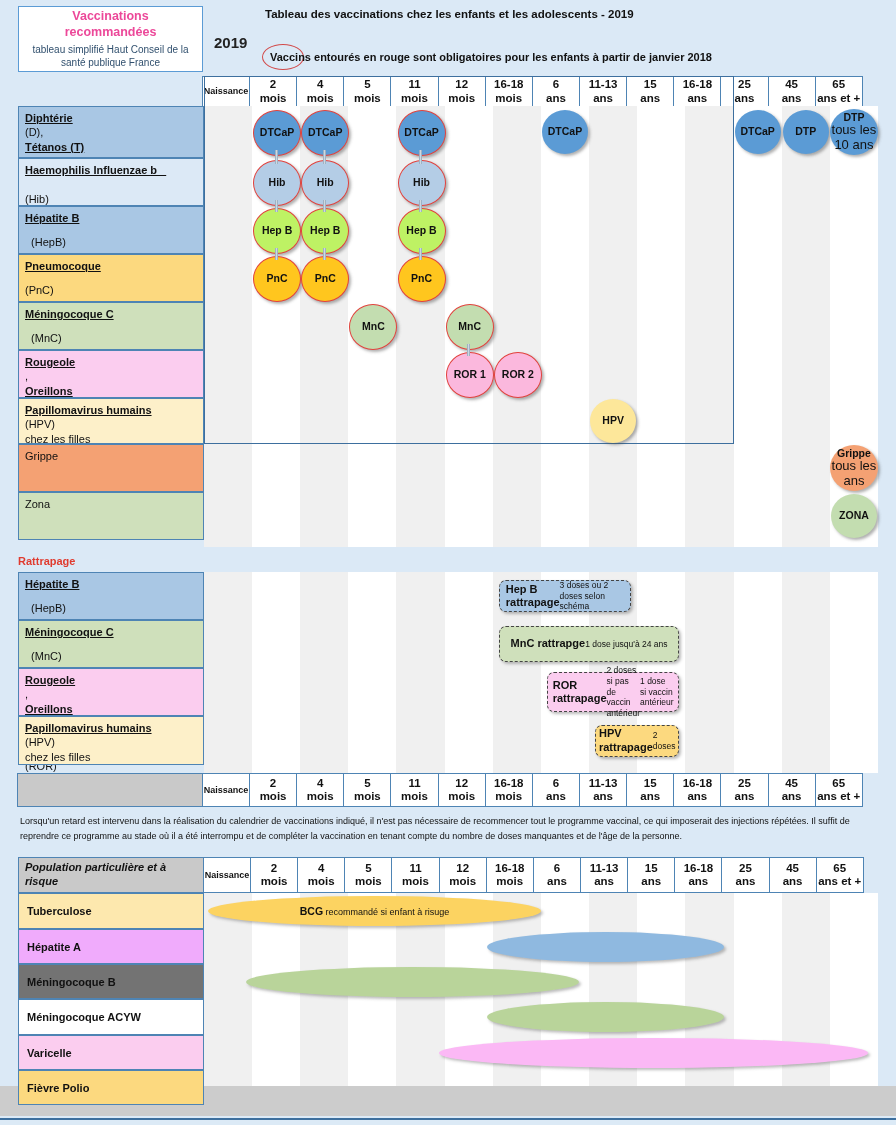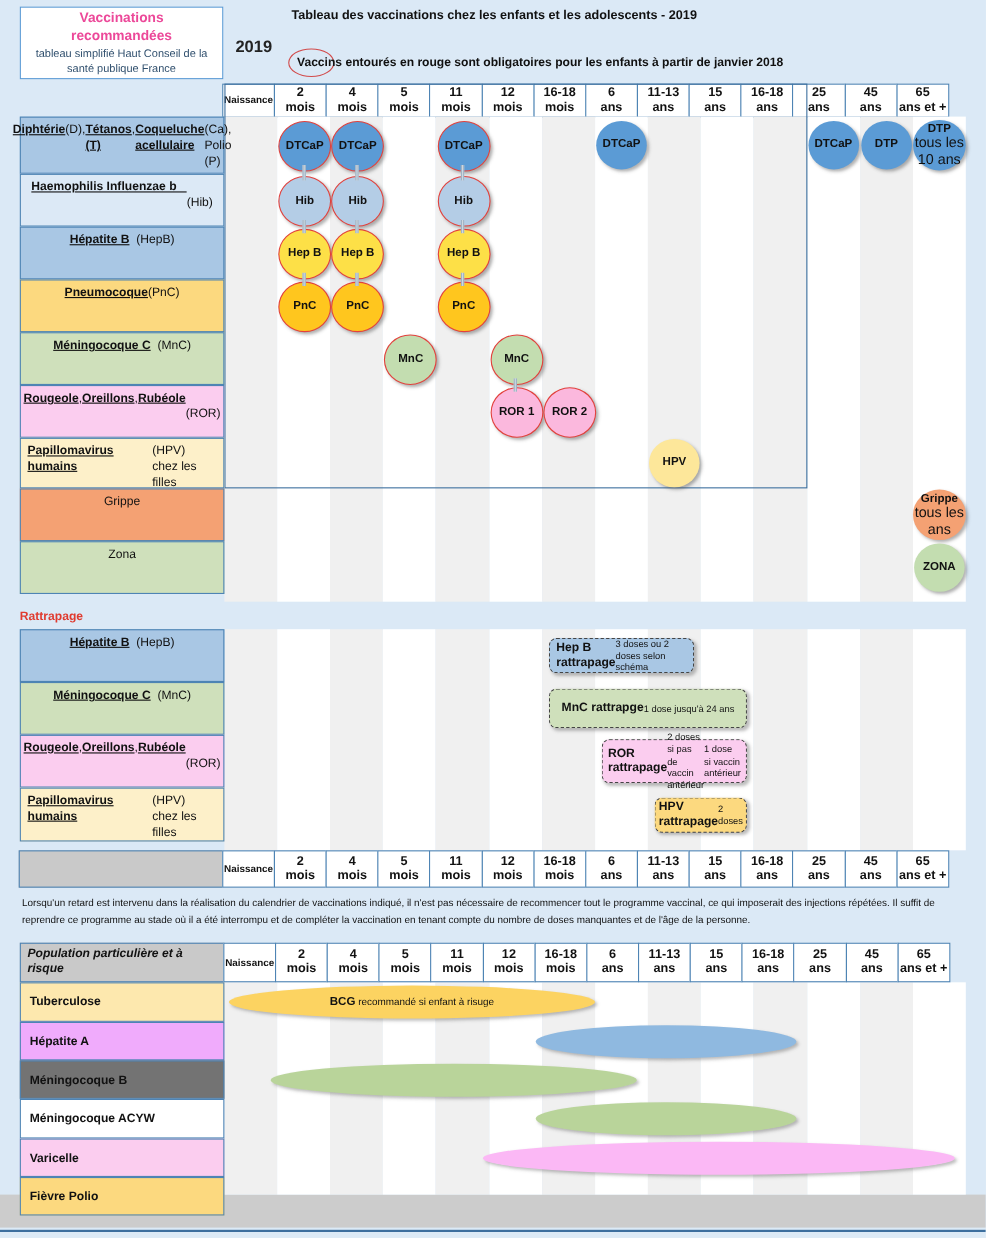--- a/index.html
+++ b/index.html
@@ -39,40 +39,40 @@
     margin-left:-1px;
   }
   .hcell.naiss{font-size:9px;font-weight:bold;}
   .hcell .l2{font-weight:bold;}
 
   
   #mainTable{position:absolute;left:18px;top:106px;width:860px;height:441px;}
   .rowlabel{
     position:absolute;left:0;width:186px;box-sizing:border-box;
     border:1px solid #4e84b4;padding:4px 6px;
-    display:flex;flex-direction:row;justify-content:center;
+    display:flex;flex-direction:column;justify-content:space-between;
     font-size:11px;color:#111;line-height:1.3;
   }
   .rowlabel u{text-decoration:underline;font-weight:bold;}
   .gridarea{position:absolute;left:186px;top:0;right:0;bottom:0;}
   .band{position:absolute;top:0;bottom:0;background:#f0f0f0;}
   .bandw{position:absolute;top:0;bottom:0;background:#ffffff;}
   .blueframe{position:absolute;border:1.5px solid #3d6f9e;box-sizing:border-box;pointer-events:none;}
 
   
   .bub{
     position:absolute;border-radius:50%;
     display:flex;flex-direction:column;align-items:center;justify-content:center;
     font-size:10.5px;font-weight:bold;color:#111;text-align:center;line-height:1.05;
     box-shadow:2px 2px 3px rgba(80,80,80,.45);
   }
   .bub .sub{font-size:13px;font-weight:normal;line-height:1.1;}
   .bub.blue{background:#5b9bd5;}
   .bub.lblue{background:#b4cde6;}
-  .bub.mblue{background:#fde047;}
+  .bub.mblue{background:#bef264;}
   .bub.yellow{background:#ffc61e;}
   .bub.lyellow{background:#fde79a;}
   .bub.green{background:#c3ddb0;}
   .bub.pink{background:#fbb8dd;}
   .bub.orange{background:#f4a173;}
   .bub.lgreen{background:#c3ddb0;}
   .bub.red{border:1.6px solid #e2413c;}
   .bub.noborder{border:none;}
   .connector{position:absolute;width:3px;background:#cfd8e0;border-left:1px solid #9fb2c4;border-right:1px solid #9fb2c4;box-sizing:border-box;}
 

